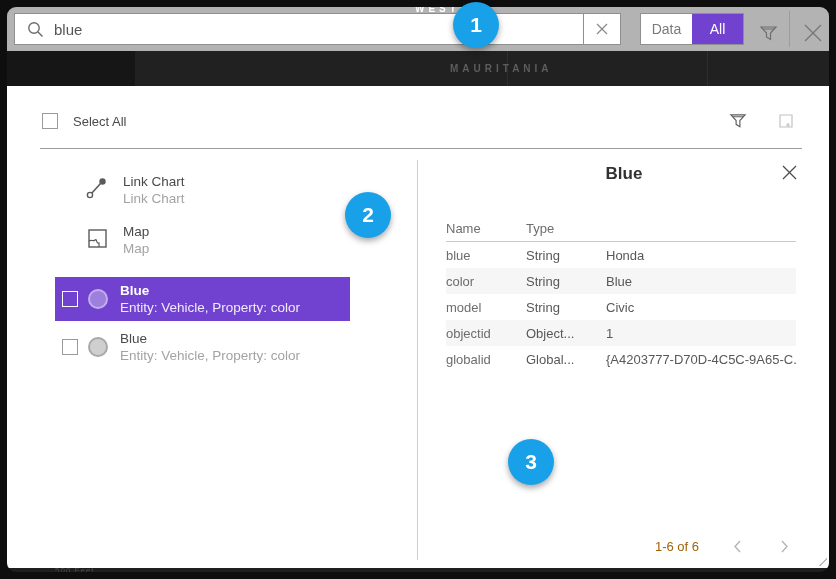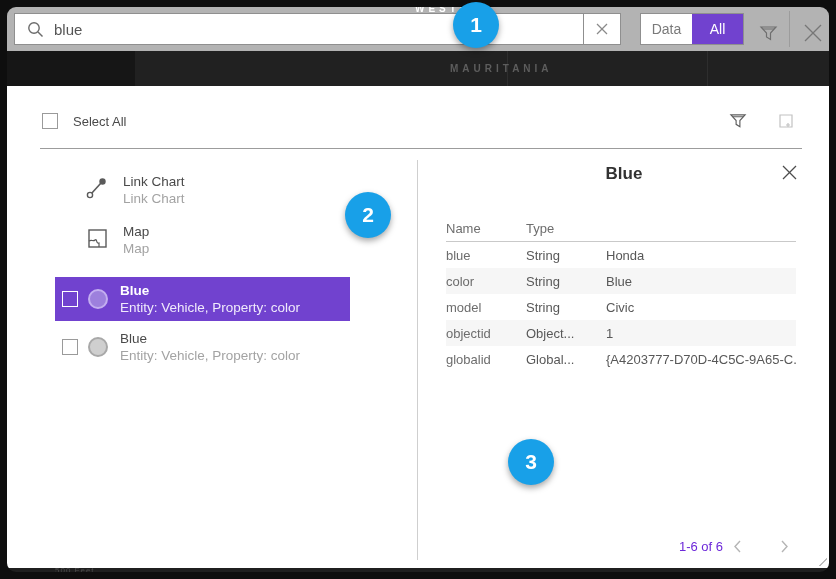--- a/index.html
+++ b/index.html
@@ -109,21 +109,21 @@
   .attr-row { display:grid; grid-template-columns:80px 80px 190px; height:26px; align-items:center; }
   .attr-row.head { color:#6d6d6d; border-bottom:1px solid #c9c9c9; }
   .attr-row.body:nth-child(odd) { background:#f6f6f6; }
   .attr-row span { white-space:nowrap; overflow:hidden; }
   .cell-name { color:#6d6d6d; }
   .cell-type, .cell-value { color:#585858; }
   .pagination {
     position:absolute; left:0; top:374px; width:380px; height:24px;
     display:flex; align-items:center; justify-content:flex-end;
   }
-  .page-label { font-size:13px; color:#6d28d9; }
+  .page-label { font-size:13px; color:#a16207; margin-right:24px; }
   .page-btn { padding:4px 10px; cursor:pointer; display:flex; }
   .resize-handle { position:absolute; right:2px; bottom:2px; width:9px; height:9px;
     background:linear-gradient(135deg, transparent 55%, #bdbdbd 55%, #bdbdbd 65%, transparent 65%); }
   
   .callout {
     position:absolute; width:46px; height:46px; border-radius:50%;
     background:#18a0e8; color:#ffffff; font-size:21px; font-weight:bold;
     display:flex; align-items:center; justify-content:center;
     box-shadow:0 3px 6px rgba(0,0,0,0.35); z-index:60;
   }

